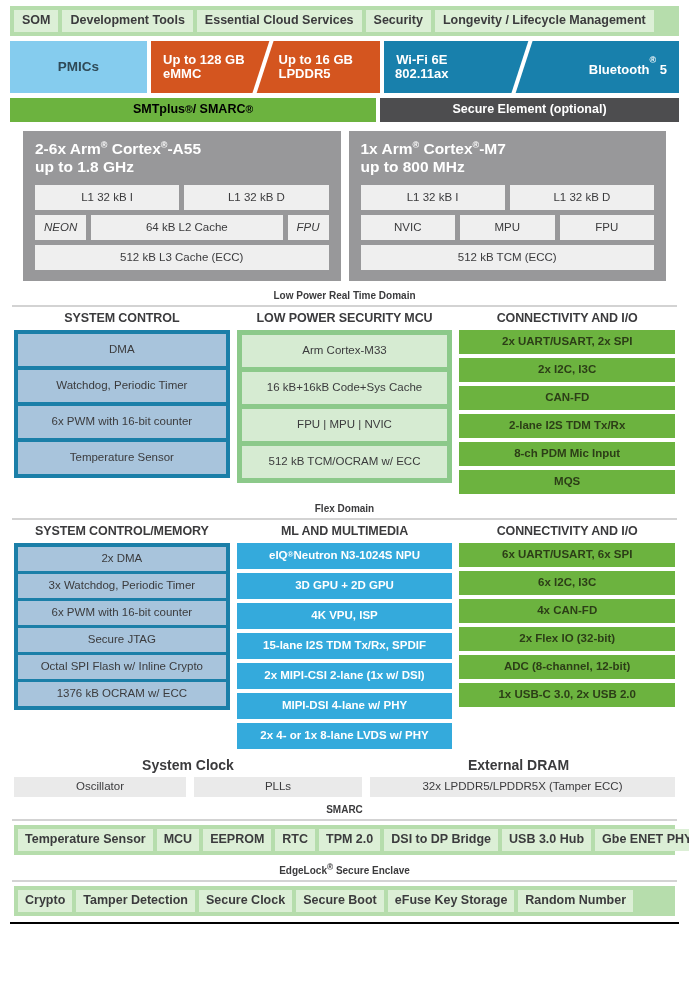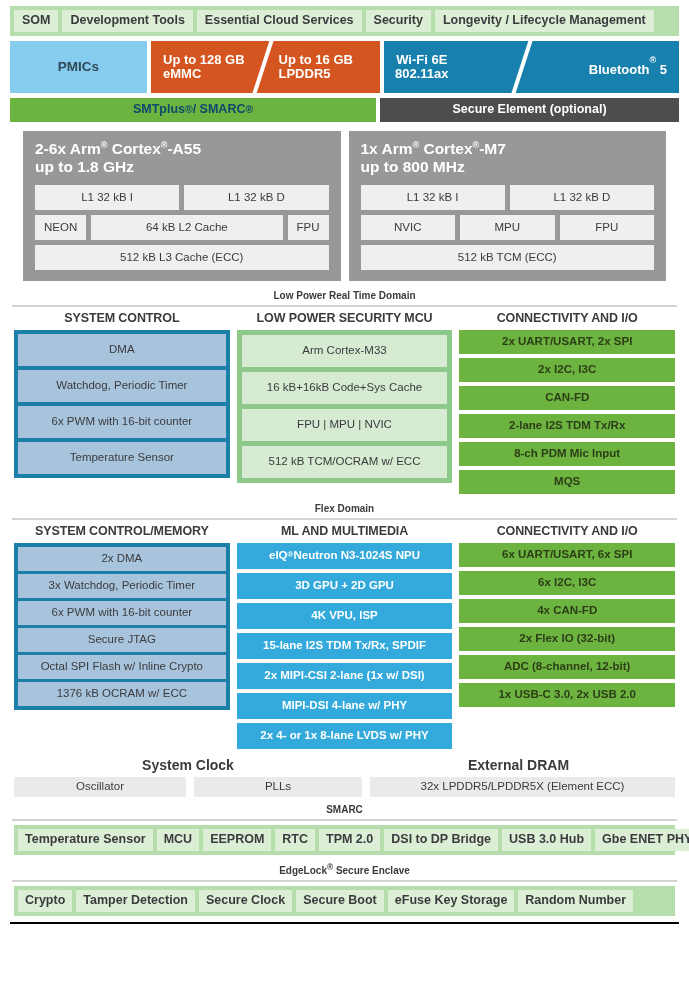--- a/index.html
+++ b/index.html
@@ -49,36 +49,36 @@
   .emmc-grp .half{flex:1;color:#ffffff;font-size:13px;font-weight:bold;}
   .emmc-grp .half.l{justify-content:flex-start;padding-left:12px;text-align:left;}
   .emmc-grp .half.r{justify-content:flex-start;padding-left:14px;text-align:left;}
   .wifi-grp{flex:1;background:#1880AC;}
   .wifi-grp .half{flex:1;color:#ffffff;font-size:13px;font-weight:bold;}
   .wifi-grp .half.l{justify-content:flex-start;padding-left:11px;text-align:center;}
   .wifi-grp .half.r{justify-content:flex-end;padding-right:12px;text-align:right;}
 
   
   .smt-row{display:flex;gap:4px;height:24px;margin-top:5px;}
-  .smt{background:#6CB33F;color:#0c4a6e;font-size:12.5px;font-weight:bold;width:366px;}
+  .smt{background:#6CB33F;color:#000000;font-size:12.5px;font-weight:bold;width:366px;}
   .secel{background:#4D4D4F;color:#ffffff;font-size:12.5px;font-weight:bold;flex:1;}
 
   
   .cpu-row{display:flex;gap:8px;margin-top:9px;padding:0 13px;}
   .cpu{
     background:#98989A;flex:1;padding:9px 12px 11px 12px;box-sizing:border-box;
   }
   .cpu-title{color:#ffffff;font-size:15.5px;font-weight:bold;text-align:left;line-height:1.18;margin-bottom:8px;}
   .cpu-title sup{font-size:9px;vertical-align:super;}
   .cpu-line{display:flex;gap:5px;margin-bottom:5px;}
   .cpu-cell{
     background:#EFEFEF;color:#3b3b3d;font-size:11.5px;
     height:25px;flex:1;
   }
-  .cpu-cell.narrow{flex:0 0 auto;padding:8px 9px;}
+  .cpu-cell.narrow{flex:0 0 auto;padding:8px 9px;font-style:italic;}
   .cpu-cell.wide2{flex:2;}
   .cpu-line:last-child{margin-bottom:0;}
 
   
   .domain-cap{
     text-align:center;font-size:10px;font-weight:bold;color:#3b3b3d;
     margin-top:9px;margin-bottom:4px;
   }
   .rule{height:2px;background:#D3D3D3;margin:0 2px 4px 2px;}
 
@@ -271,21 +271,21 @@
       </div>
     </div>
 
   <div class="clk-heads">
     <div class="h1">System Clock</div>
     <div class="h2">External DRAM</div>
   </div>
   <div class="clk-row">
     <div class="chip gchip osc">Oscillator</div>
     <div class="chip gchip plls">PLLs</div>
-    <div class="chip gchip dram">32x LPDDR5/LPDDR5X (Element ECC)</div>
+    <div class="chip gchip dram">32x LPDDR5/LPDDR5X (Tamper ECC)</div>
   </div>
 
   <div class="strip-cap">SMARC</div>
   <div class="rule"></div>
   <div class="greenbar" id="smarc-strip">
       <div class="chip gc">Temperature Sensor</div>
       <div class="chip gc">MCU</div>
       <div class="chip gc">EEPROM</div>
       <div class="chip gc">RTC</div>
       <div class="chip gc">TPM 2.0</div>

